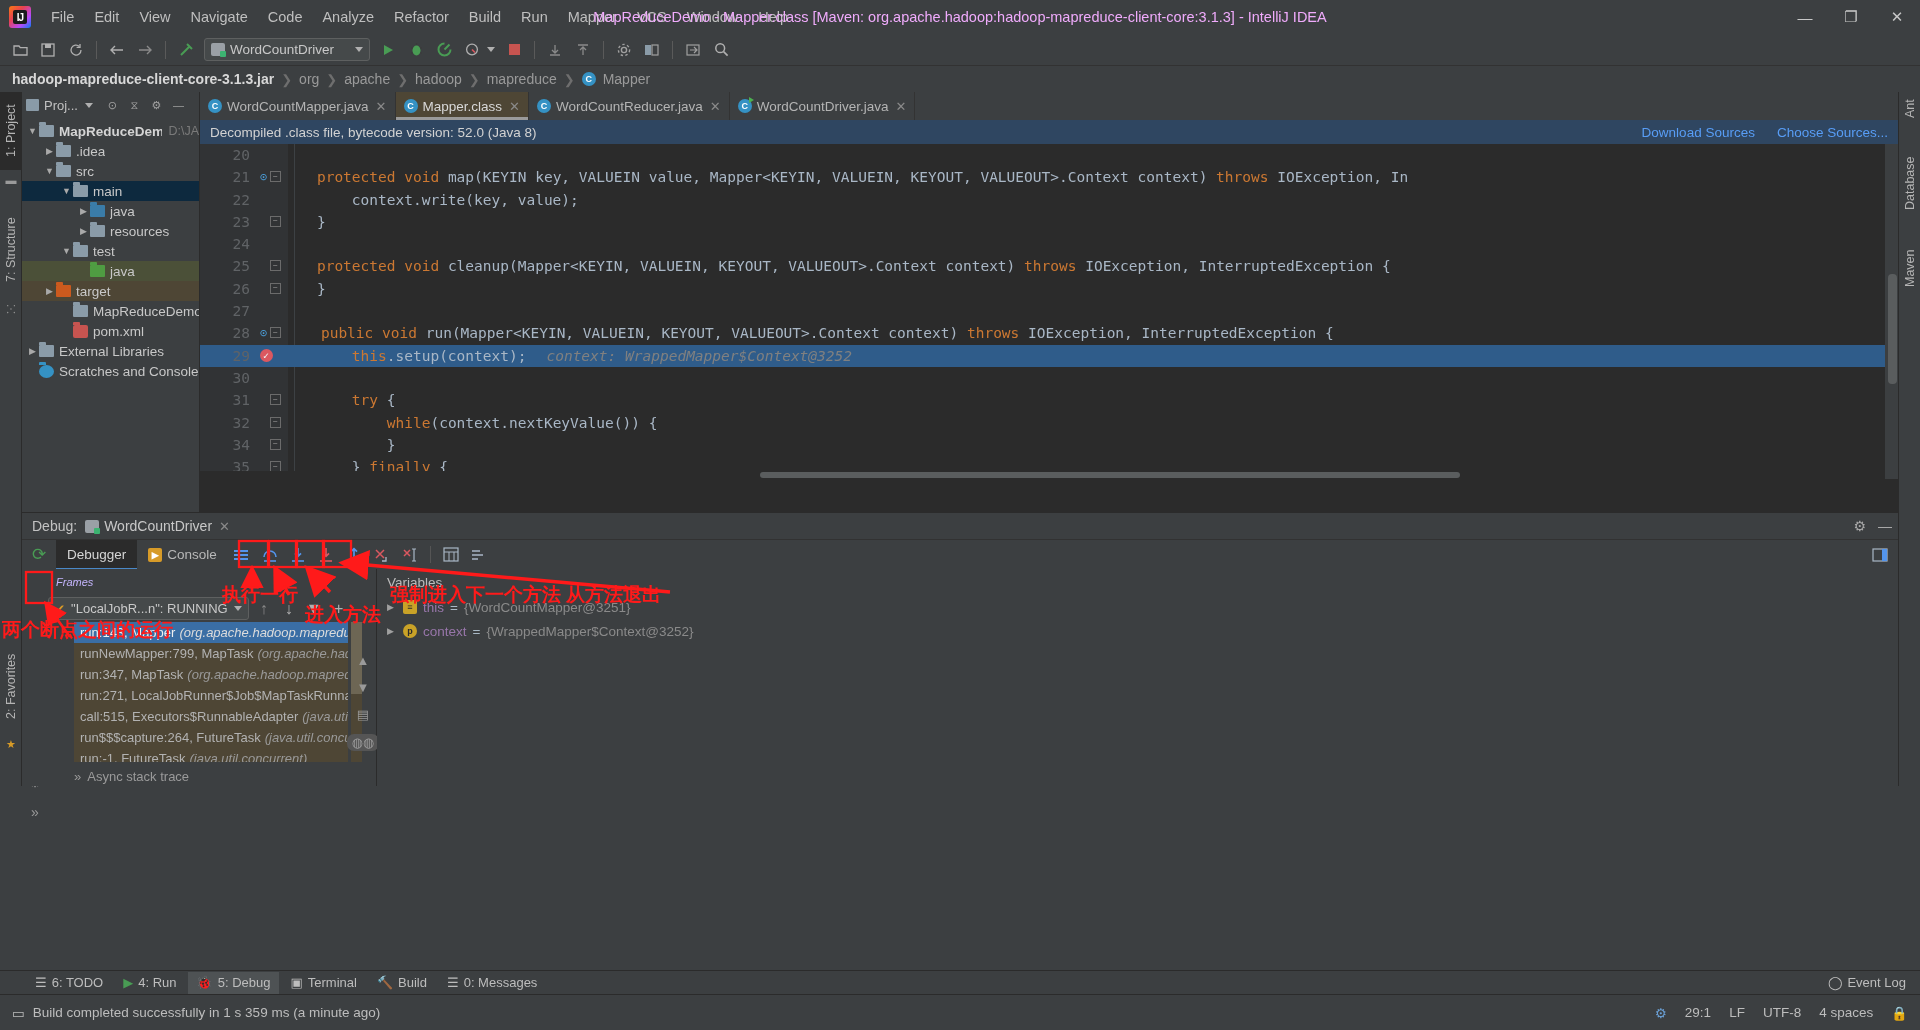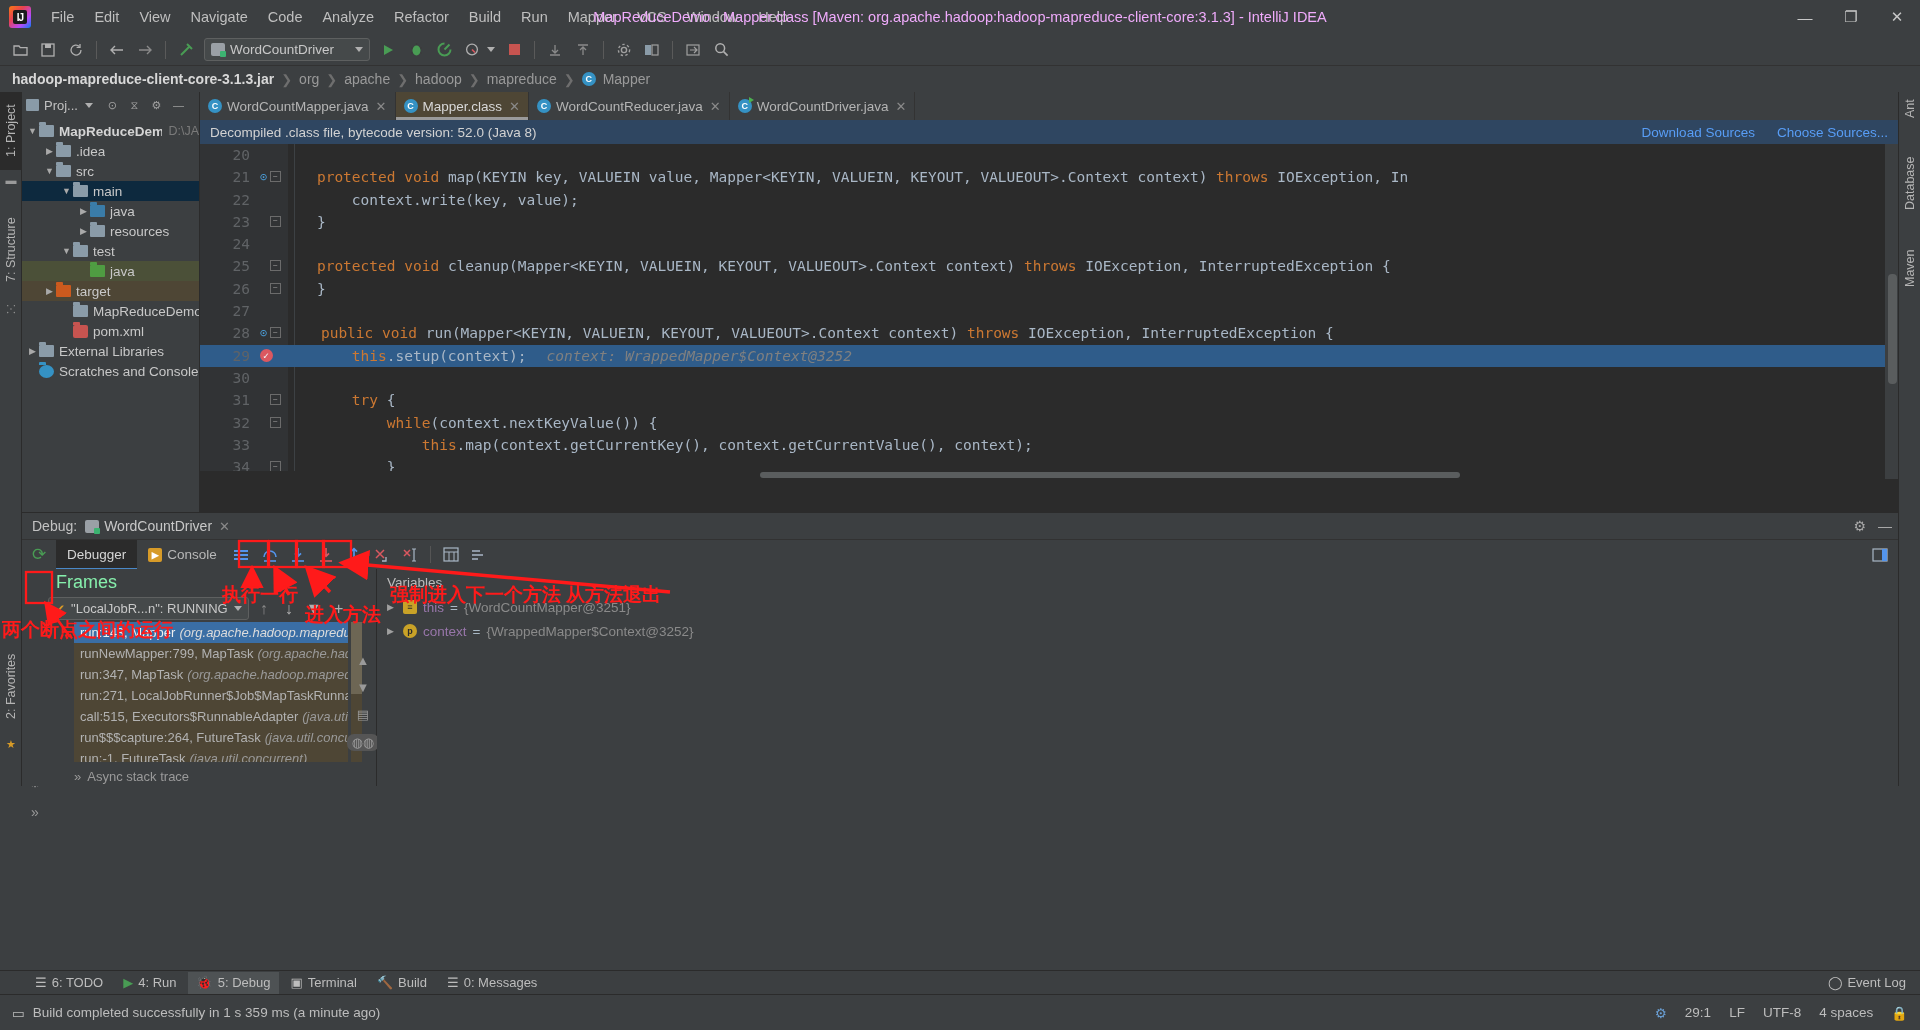--- a/index.html
+++ b/index.html
@@ -209,21 +209,21 @@
     color: #d6d6d6; }
   .dbg-icon { width: 26px; height: 26px; display:flex; align-items:center;
     justify-content:center; margin: 0 1px; }
   .dbg-sep { width:1px;height:17px;background:#555;margin:0 6px;}
 
   .dbg-body { position:absolute; top: 56px; left:0; right:0; bottom:0;
     display:flex; }
   .frames-col { width: 355px; background:#3c3f41; position:relative;
     border-right: 1px solid #2b2b2b; }
   .frames-head { height: 26px; display:flex; align-items:center;
-    padding-left: 34px; font-size: 18px; color:#86efac; }
+    padding-left: 34px; font-size: 11px; color:#c4b5fd;font-style:italic; }
   .thread-row { height: 27px; display:flex; align-items:center; gap:5px;
     padding: 0 4px 0 26px; }
   .thread-sel { display:flex; align-items:center; gap:6px; height:23px;
     border:1px solid #5e6060; border-radius:3px; background:#45494a;
     padding: 0 6px; min-width: 196px; font-size:13px; color:#c9c9c9;}
   .thr-check { color:#d79b28; font-size:12px; }
   .frames-list { position:absolute; top:53px; left:52px; right:28px; bottom:24px;
     background:#4e4635; overflow:hidden; }
   .frame-row { height: 21px; display:flex; align-items:center; padding-left:6px;
     font-size:13px; color:#b2b2b2; white-space:nowrap; }
@@ -575,21 +575,20 @@
           <div class="codeline"><span class="ln">23</span><span class="fold" style="top: 5px;">−</span><span style="margin-left: 26px;">    }</span></div>
           <div class="codeline"><span class="ln">24</span><span style="margin-left: 26px;"></span></div>
           <div class="codeline"><span class="ln">25</span><span class="fold" style="top: 5px;">−</span><span style="margin-left: 26px;">    <span class="kw">protected</span> <span class="kw">void</span> cleanup(Mapper&lt;KEYIN, VALUEIN, KEYOUT, VALUEOUT&gt;.Context context) <span class="kw">throws</span> IOException, InterruptedException {</span></div>
           <div class="codeline"><span class="ln">26</span><span class="fold" style="top: 5px;">−</span><span style="margin-left: 26px;">    }</span></div>
           <div class="codeline"><span class="ln">27</span><span style="margin-left: 26px;"></span></div>
           <div class="codeline"><span class="ln">28</span><span class="methodico">⊙</span><span class="fold" style="top: 5px;">−</span><span style="margin-left: 30px;">    <span class="kw">public</span> <span class="kw">void</span> run(Mapper&lt;KEYIN, VALUEIN, KEYOUT, VALUEOUT&gt;.Context context) <span class="kw">throws</span> IOException, InterruptedException {</span></div>
           <div class="codeline hl"><span class="ln">29</span><span class="bp checked" style="top: 4px;"></span><span style="margin-left: 26px;">        <span class="kw">this</span>.setup(context);</span><span class="ann" style="margin-left: 20px;">context: WrappedMapper$Context@3252</span></div>
           <div class="codeline"><span class="ln">30</span><span style="margin-left: 26px;"></span></div>
           <div class="codeline"><span class="ln">31</span><span class="fold" style="top: 5px;">−</span><span style="margin-left: 26px;">        <span class="kw">try</span> {</span></div>
           <div class="codeline"><span class="ln">32</span><span class="fold" style="top: 5px;">−</span><span style="margin-left: 26px;">            <span class="kw">while</span>(context.nextKeyValue()) {</span></div>
-          <div class="codeline"><span class="ln">33</span><span style="margin-left: 26px;">                <span class="kw">this</span>.map(context.getCurrentKey(), context.getCurrentValue(), context);</span></div>
           <div class="codeline"><span class="ln">34</span><span class="fold" style="top: 5px;">−</span><span style="margin-left: 26px;">            }</span></div>
           <div class="codeline"><span class="ln">35</span><span class="fold" style="top: 5px;">−</span><span style="margin-left: 26px;">        } <span class="kw">finally</span> {</span></div>
           <div class="codeline hl2"><span class="ln">36</span><span class="bp checked" style="top: 4px;"></span><span style="margin-left: 26px;">            <span class="kw">this</span>.cleanup(context);</span></div>
         </div>
       <div class="ed-scroll-v">
         <div class="ed-thumb"></div>
       </div>
       <div class="ed-scroll-h">
         <div class="ed-hthumb"></div>
       </div>

